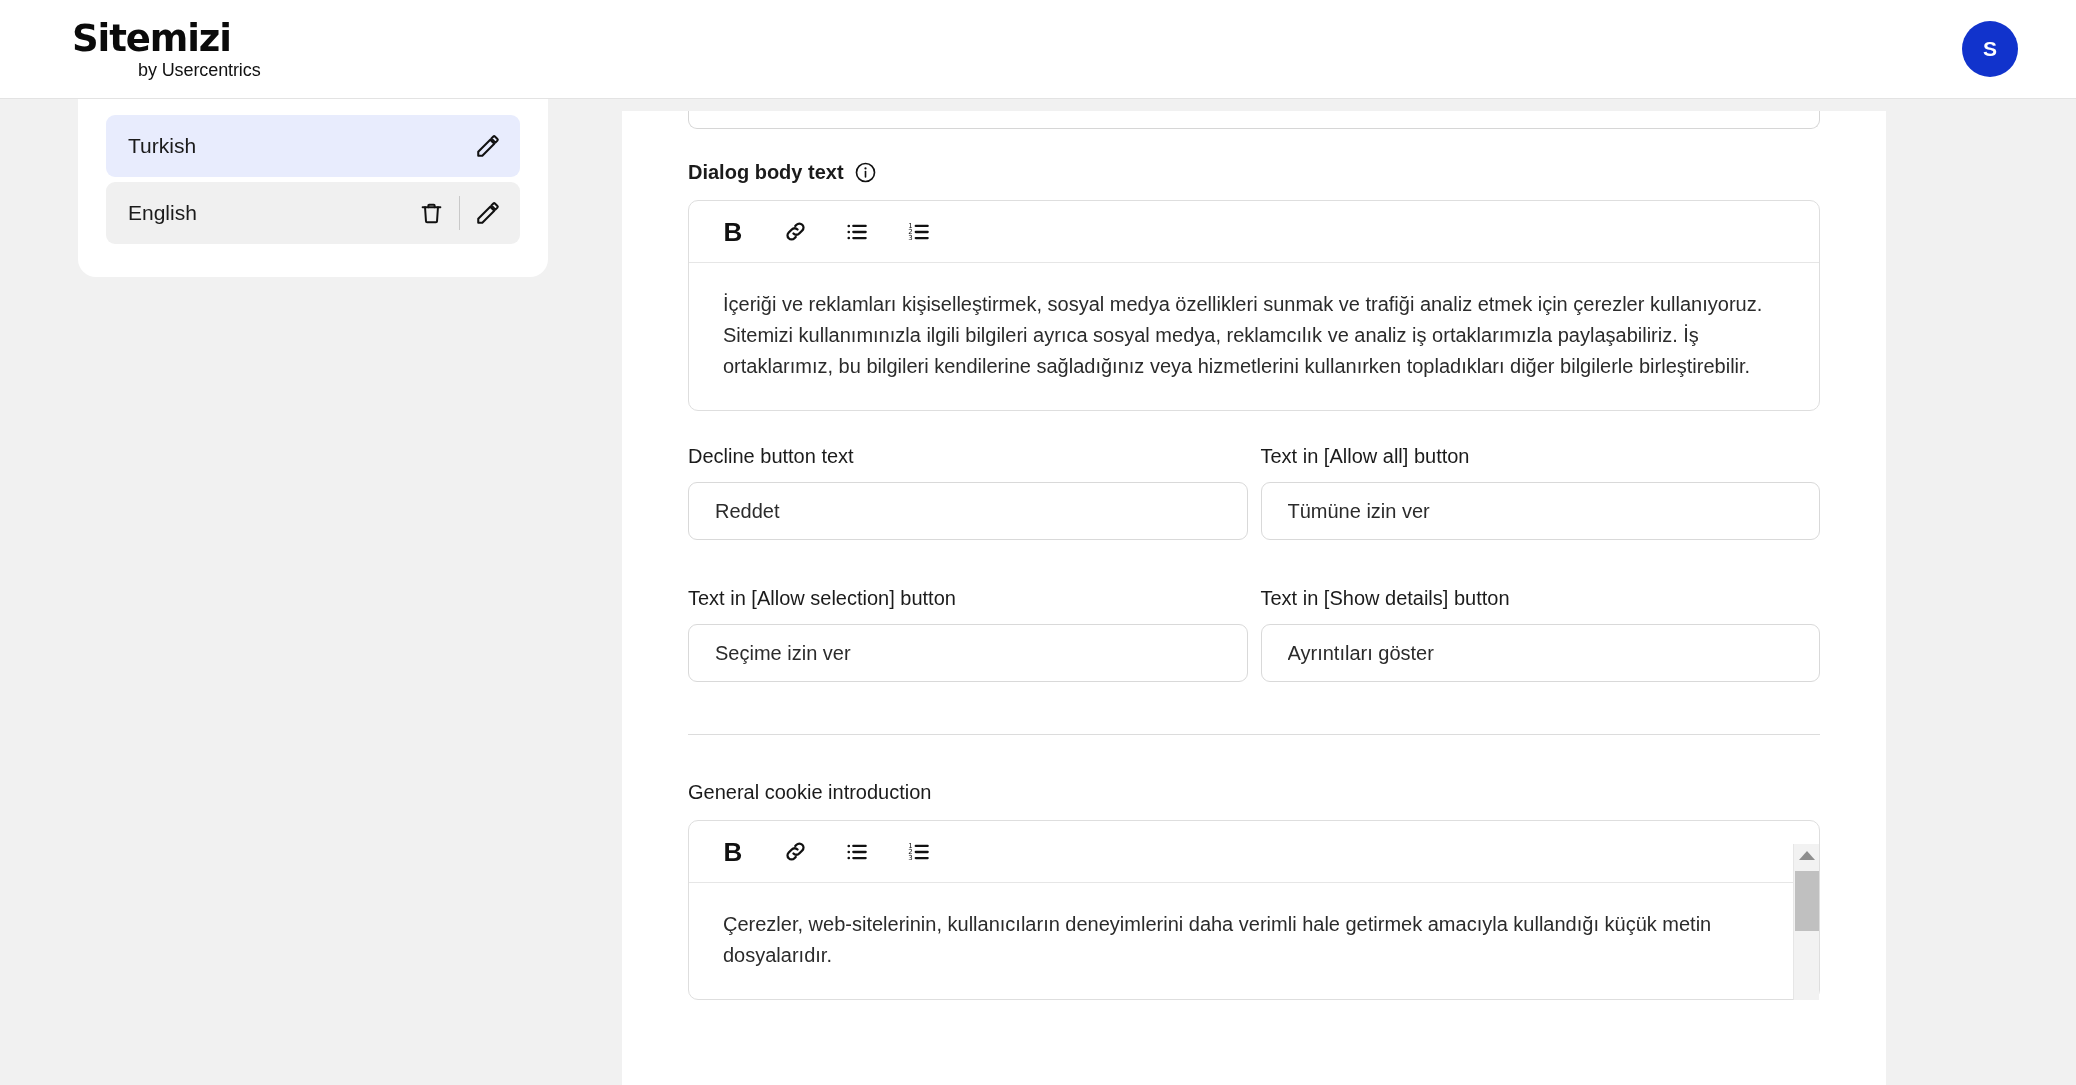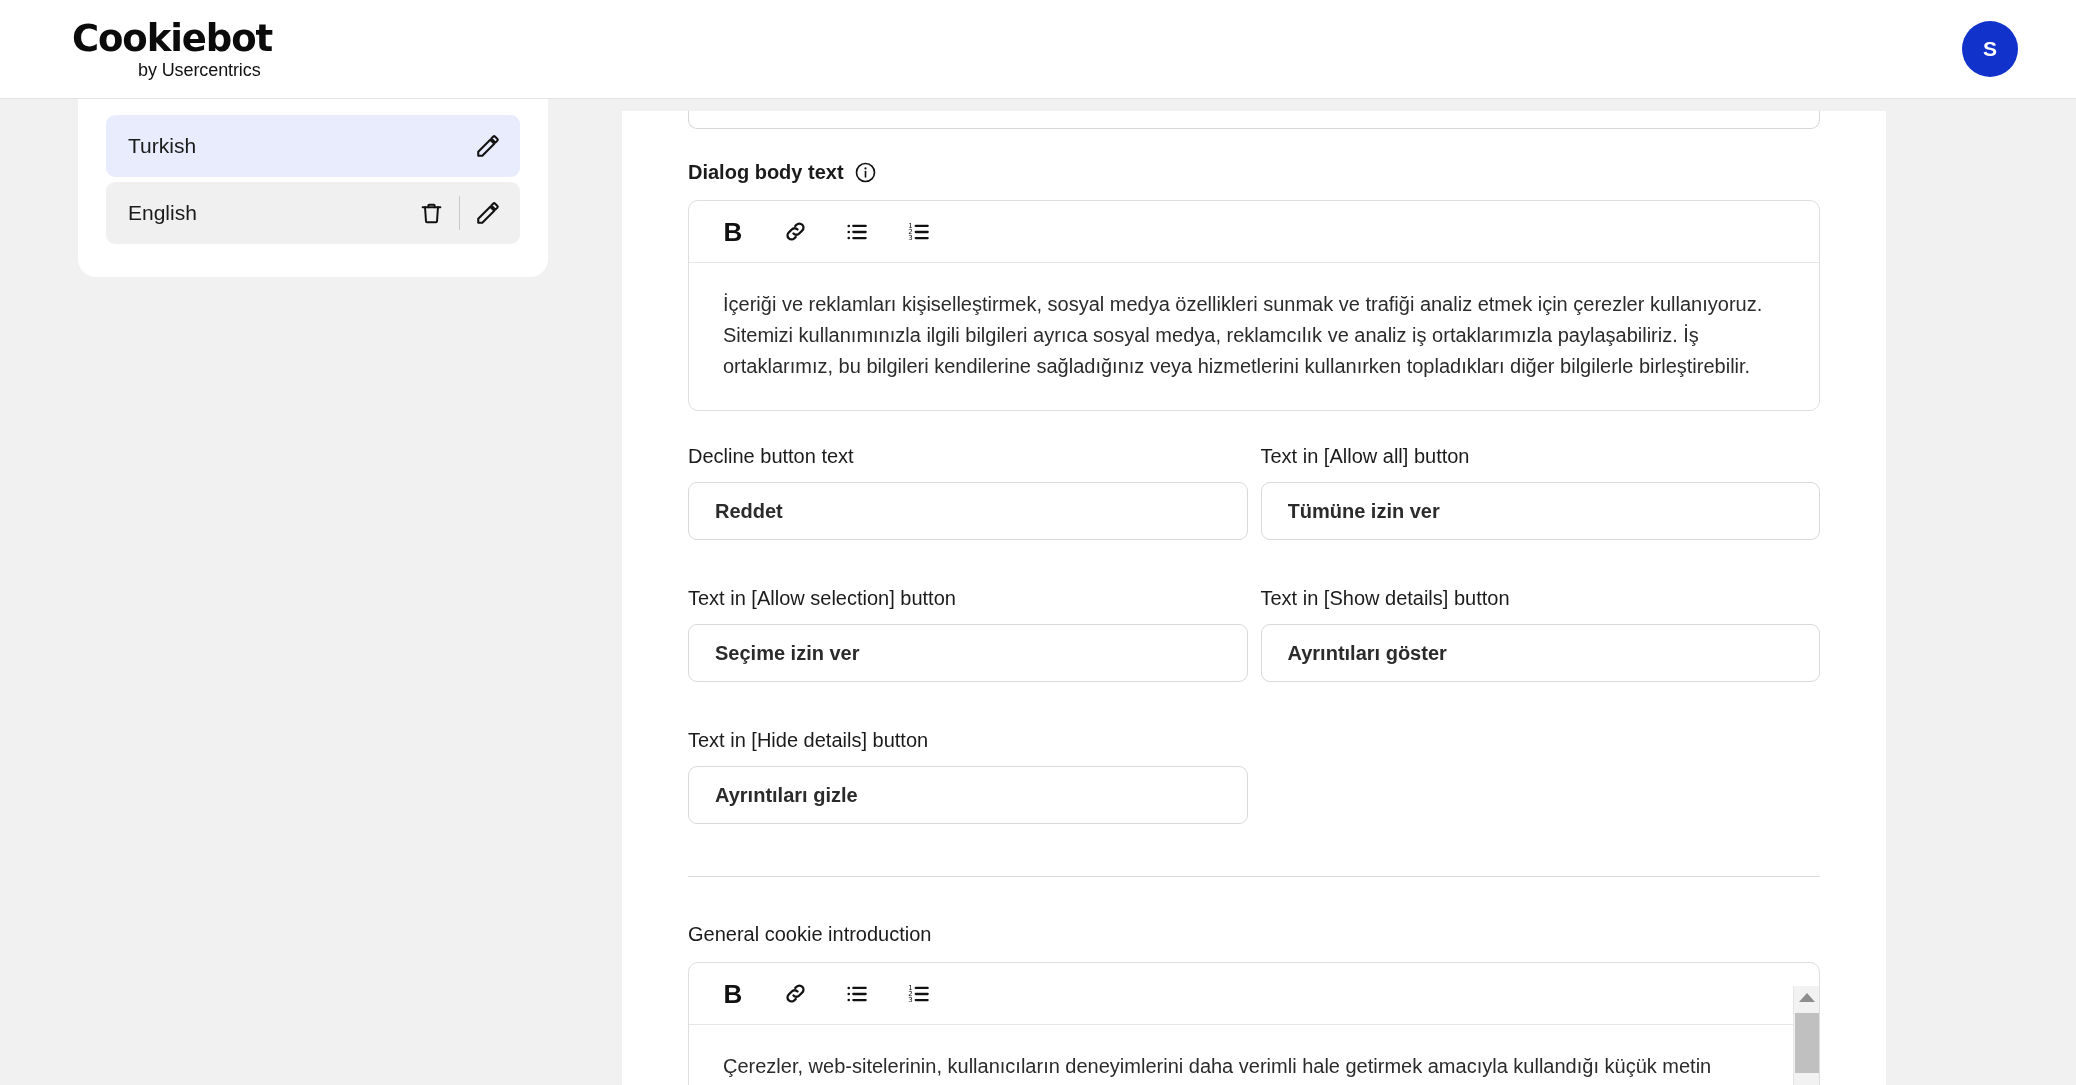--- a/index.html
+++ b/index.html
@@ -186,21 +186,20 @@
     width: 100%;
     height: 58px;
     border: 1px solid #d9d9d9;
     border-radius: 9px;
     background: #ffffff;
     font-size: 20px;
     color: #2b2b2b;
     padding: 0 26px;
     font-family: "Liberation Sans", sans-serif;
     outline: none;
-    font-weight: bold;
   }
   .text-input::placeholder { color: #9a9a9a; }
 
   .divider {
     height: 1px;
     background: #dcdcdc;
     margin-top: 52px;
   }
 
   
@@ -229,21 +228,21 @@
     width: 24px;
     height: 60px;
     background: #c0c0c0;
   }
 </style>
 </head>
 <body>
 
 <div class="topbar">
   <div class="logo-wrap">
-    <div class="logo-main">Cookiebot</div>
+    <div class="logo-main">Sitemizi</div>
     <div class="logo-sub">by Usercentrics</div>
   </div>
   <div class="avatar">S</div>
 </div>
 
 <div class="page">
 
   <div class="sidebar-card">
 
     <div class="lang-item selected">
@@ -351,24 +350,20 @@
         <div class="input-group">
           <div class="field-label normal">Text in [Allow selection] button</div>
           <input class="text-input" type="text" value="Seçime izin ver" placeholder="Text in [Allow selection] button" style="">
         </div>
 
         <div class="input-group">
           <div class="field-label normal">Text in [Show details] button</div>
           <input class="text-input" type="text" value="Ayrıntıları göster" placeholder="Text in [Show details] button" style="">
         </div>
 
-        <div class="input-group">
-          <div class="field-label normal">Text in [Hide details] button</div>
-          <input class="text-input" type="text" value="Ayrıntıları gizle" placeholder="Text in [Hide details] button" style="">
-        </div>
 
       </div>
 
       <div class="divider"></div>
 
       <div style="margin-top:46px;" class="editor-scroll-wrap">
         <div class="field-label normal">General cookie introduction</div>
 
         <div class="editor" style="margin-top:16px;">
           <div class="editor-toolbar">

